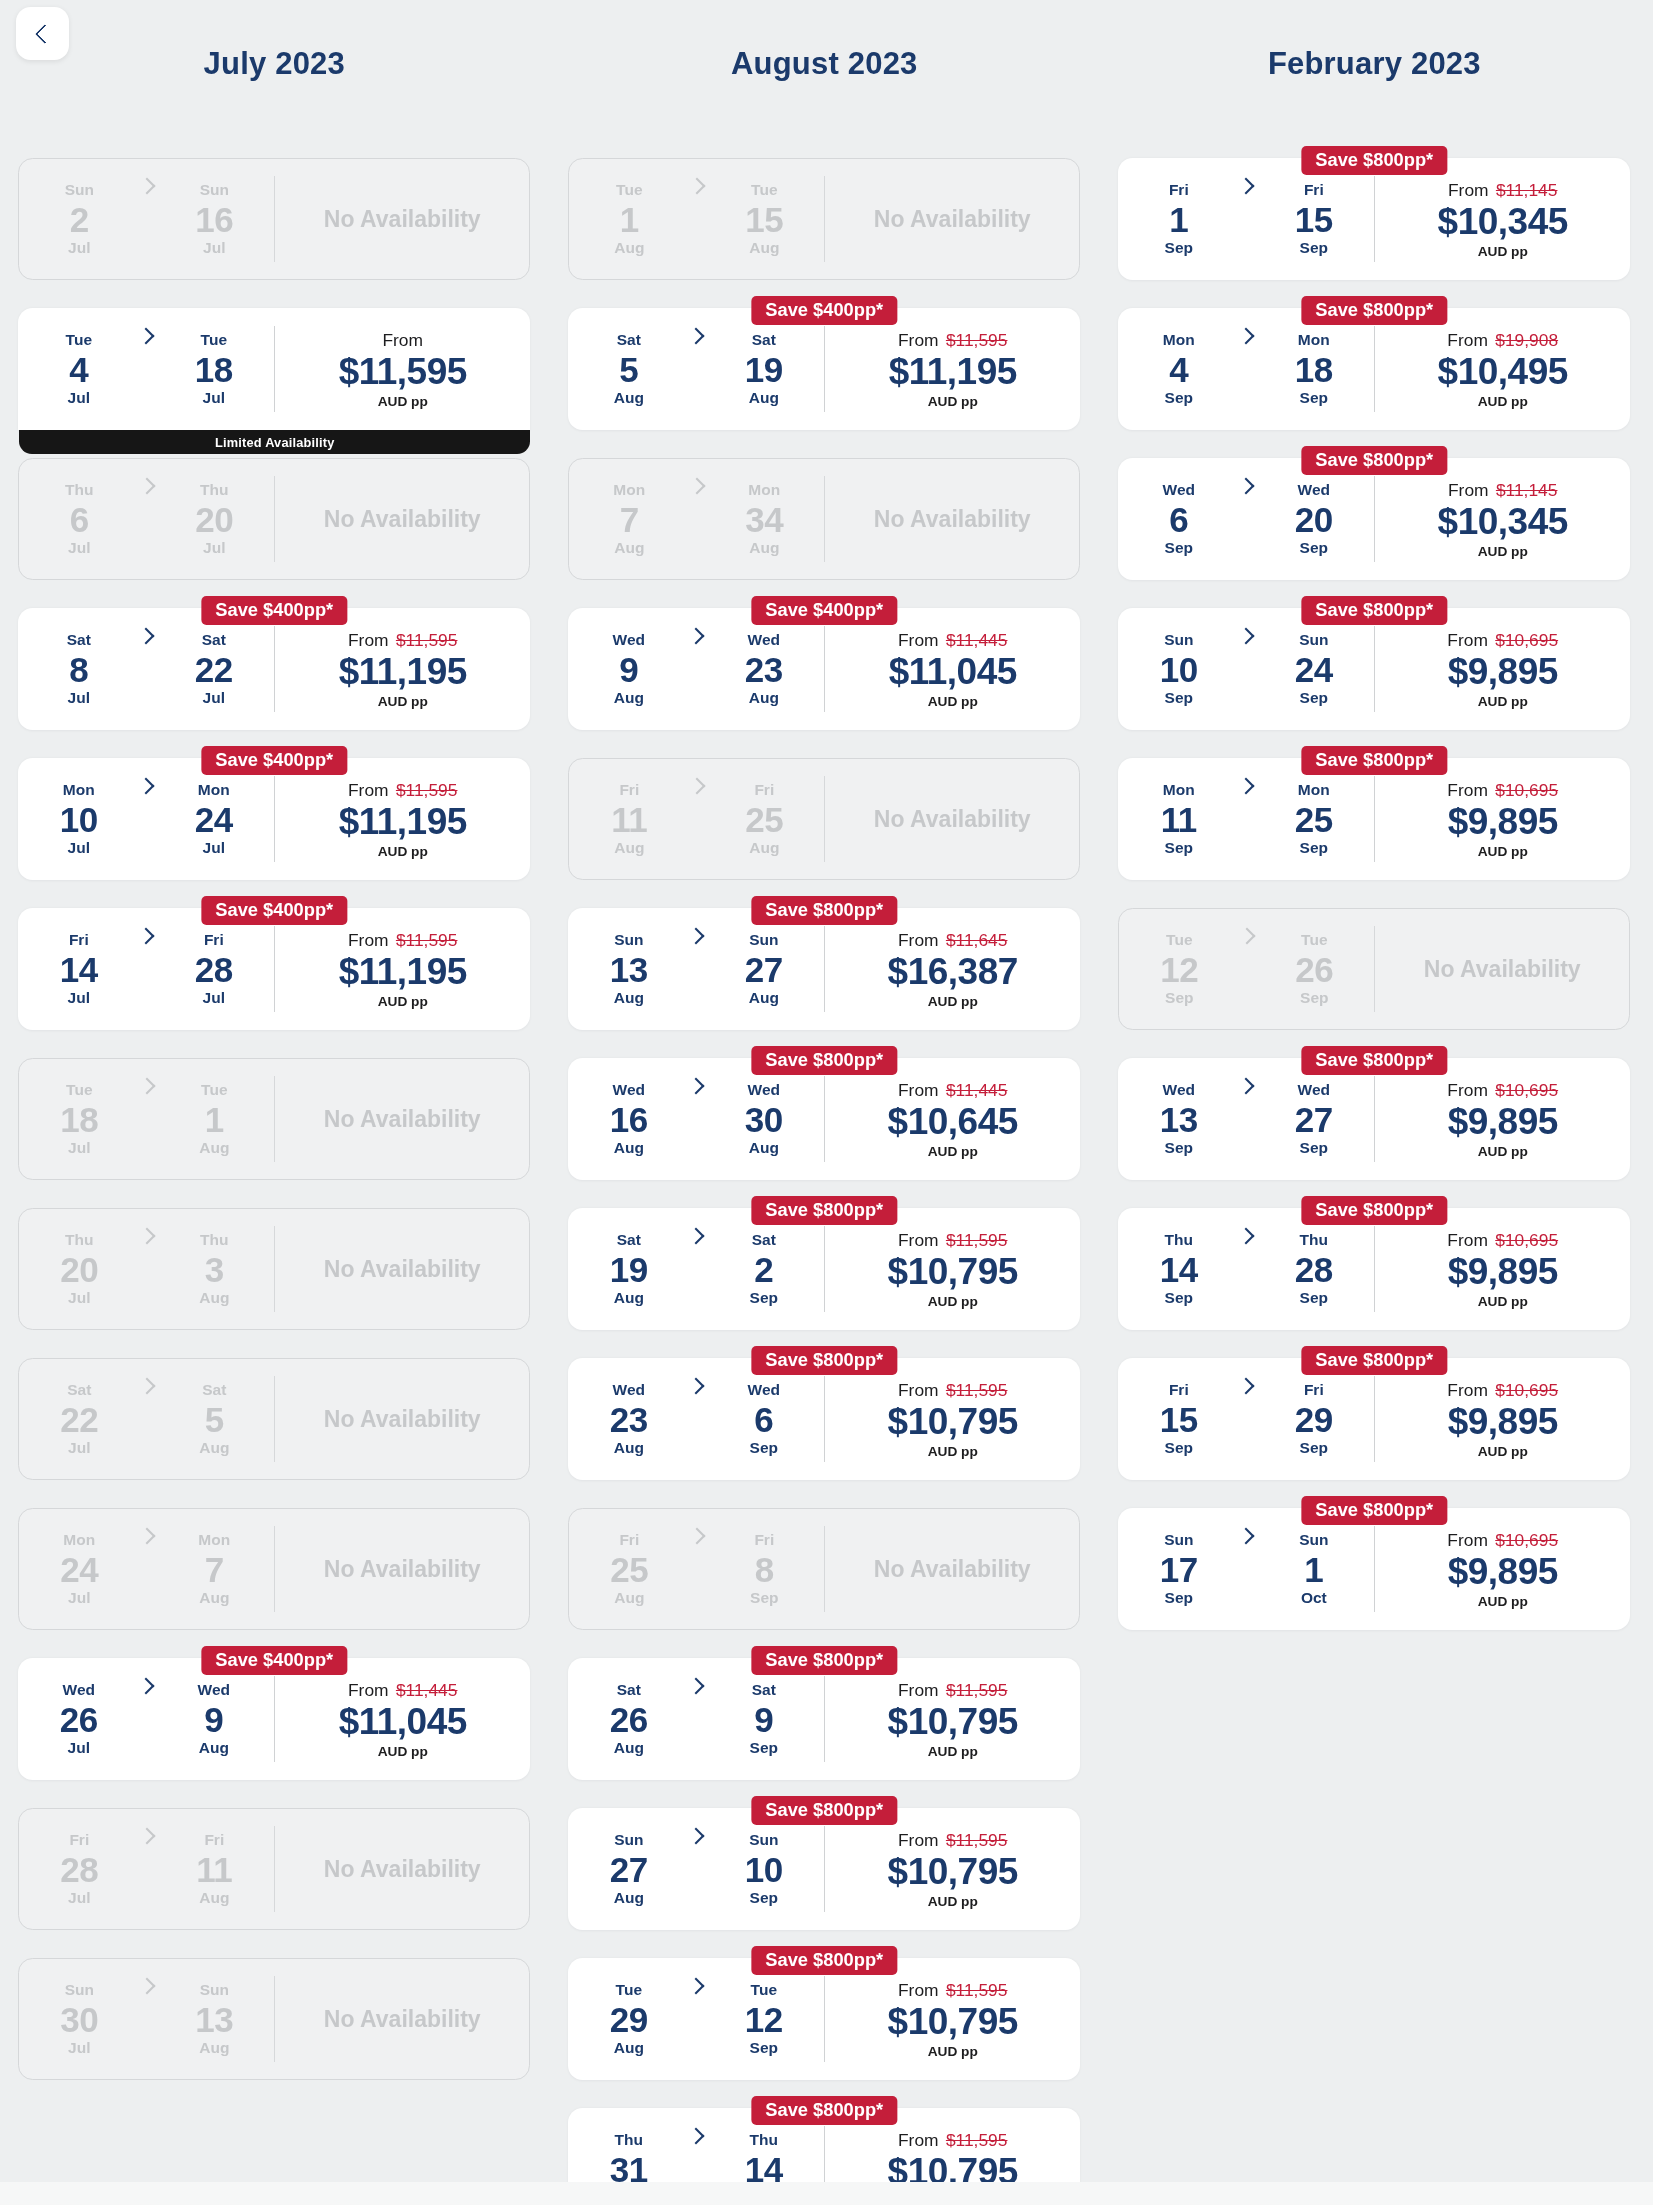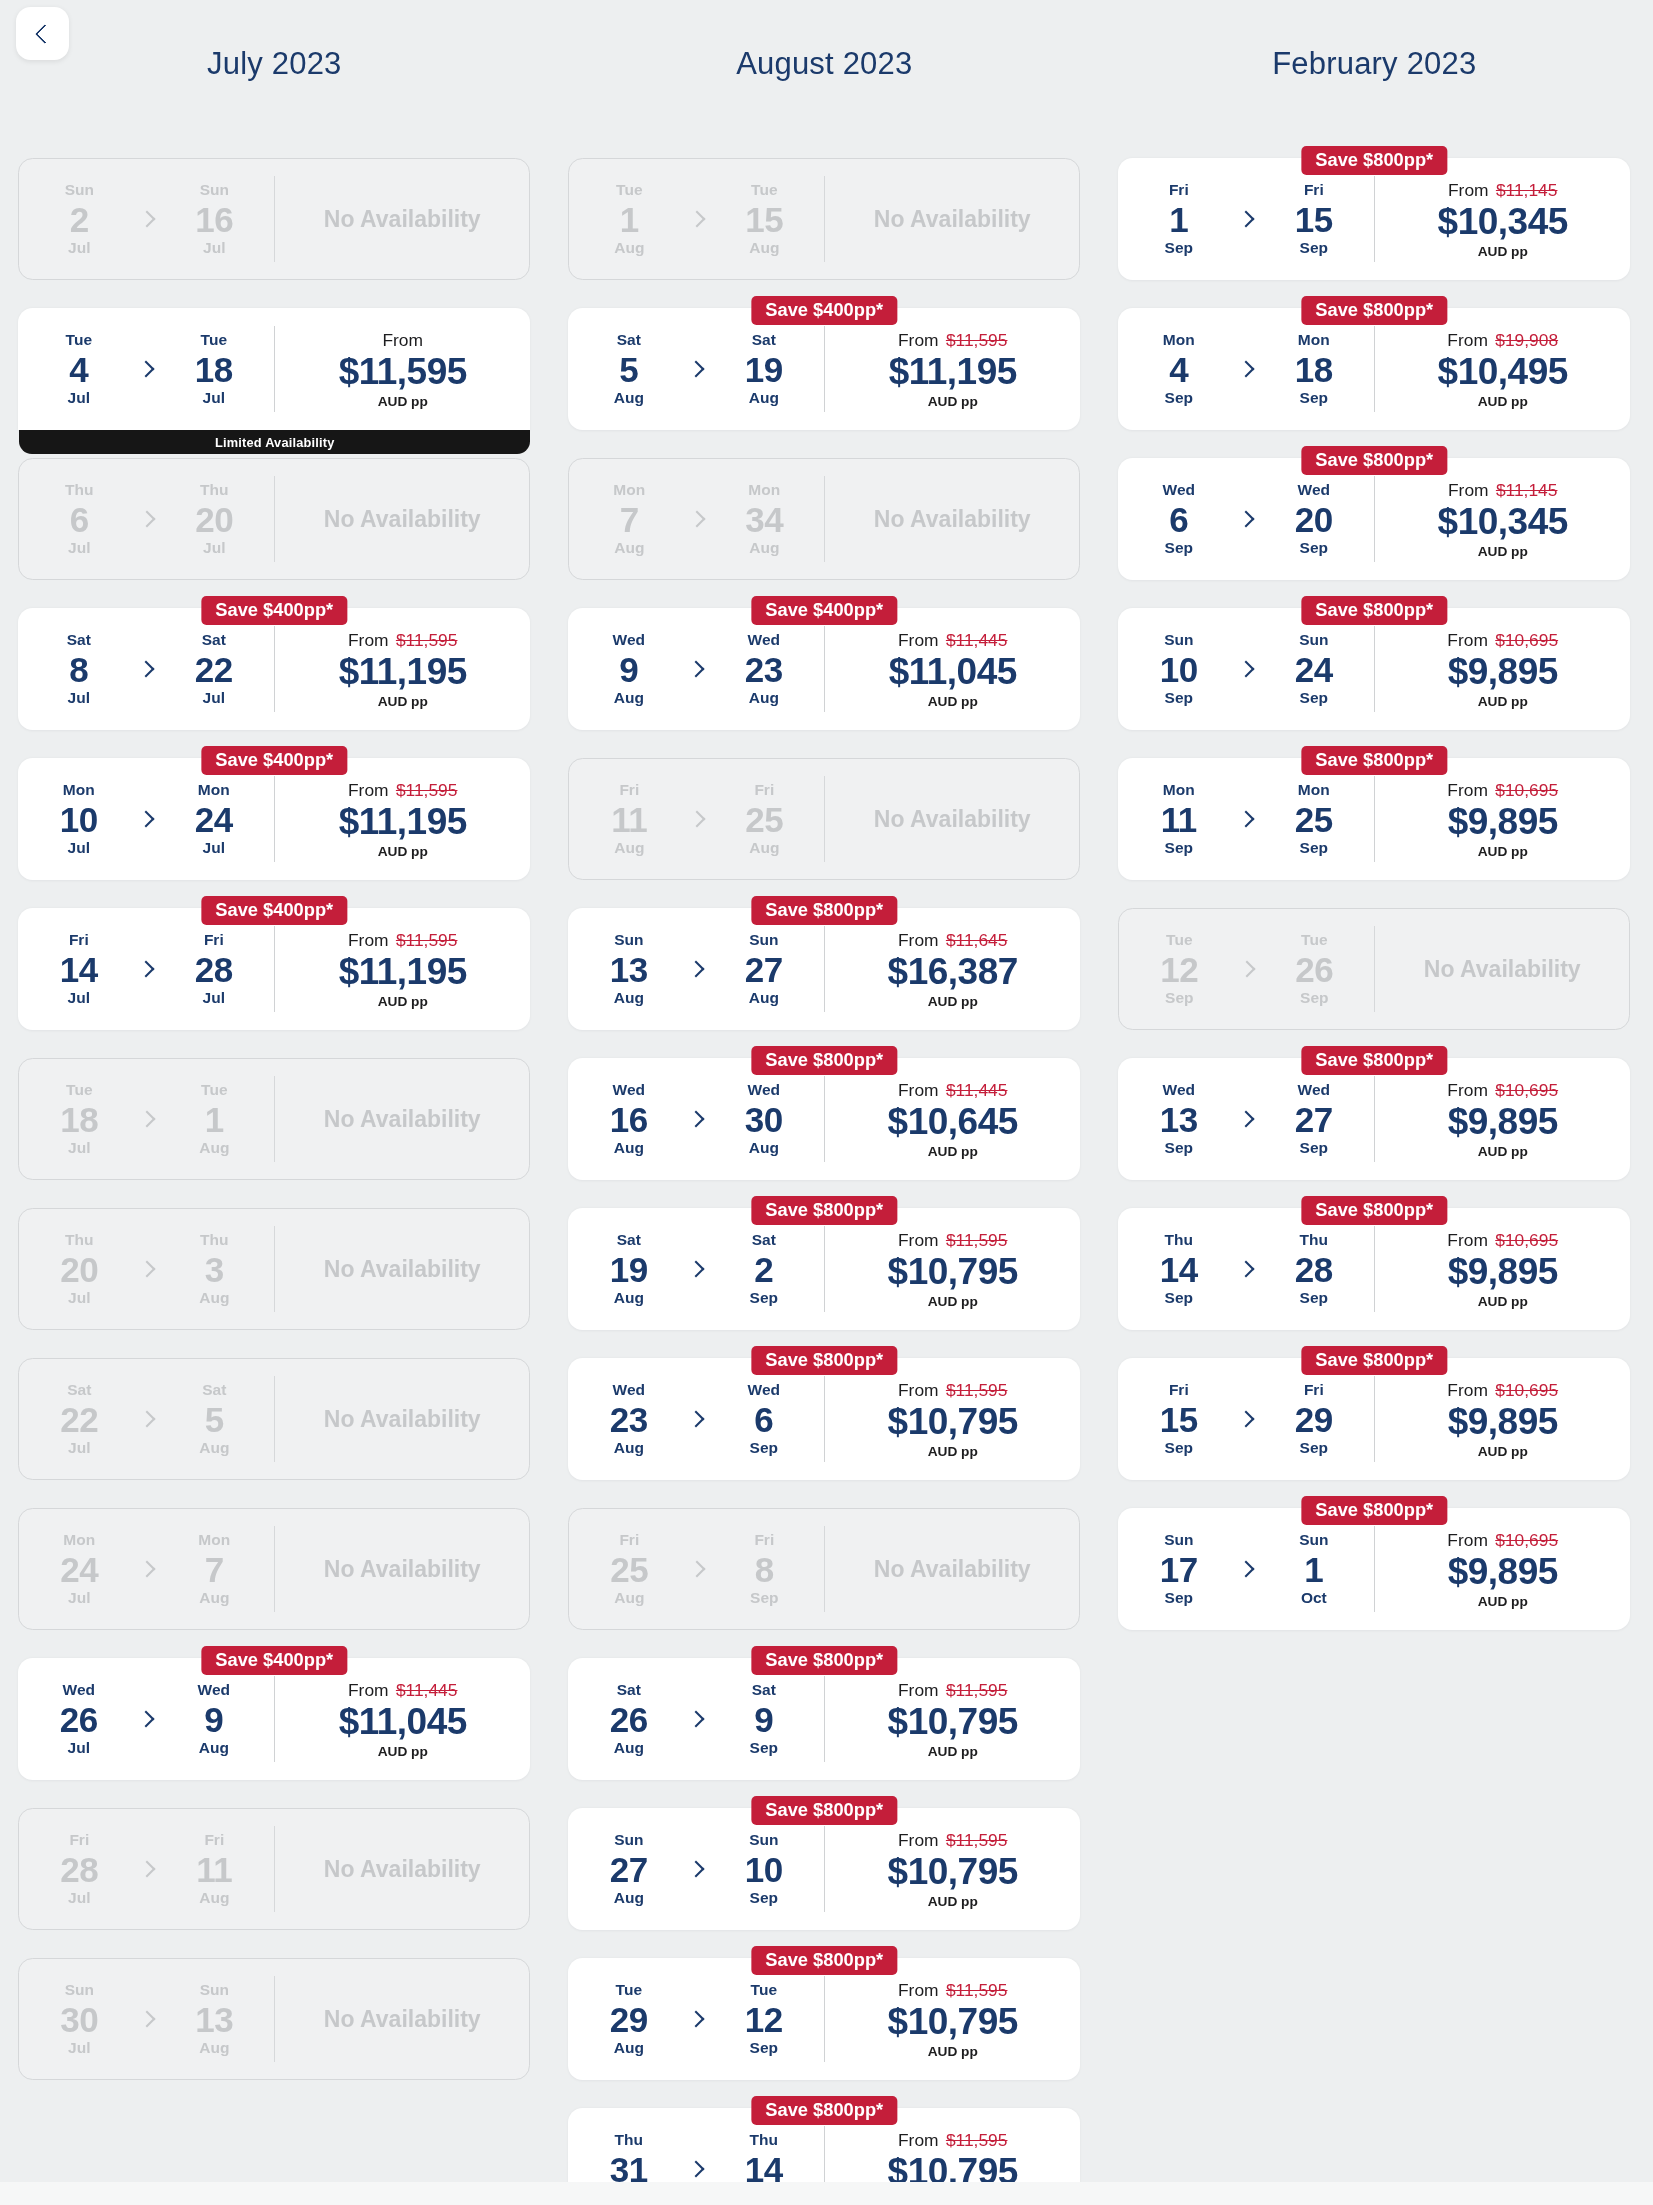--- a/index.html
+++ b/index.html
@@ -28,29 +28,29 @@
   }
   .chev-left{
     width:13.7px;height:13.7px;margin-left:4.6px;
     border-left:2.7px solid var(--navy);border-bottom:2.7px solid var(--navy);
     transform:rotate(45deg);border-radius:0.9px;
   }
   .months{display:flex;gap:38px;padding:0 18.3px;align-items:flex-start;}
   .month{width:512px;flex:0 0 512px;}
   .month-title{
     height:76px;display:flex;align-items:center;justify-content:center;
-    font-size:31px;font-weight:400;color:var(--navy);letter-spacing:0.2px;text-align:right;
+    font-size:31px;font-weight:700;color:var(--navy);letter-spacing:0.2px;text-align:right;
   }
   .slot{height:150px;position:relative;}
   .card{position:absolute;top:31px;left:0;right:0;height:122px;border-radius:14.6px;}
   .card.is-available{background:#ffffff;box-shadow:0 0.9px 2.7px rgba(16,24,40,.05);}
   .card.is-limited{border-radius:14.6px 14.6px 0 0;}
   .card.is-unavailable{background:var(--unavail-bg);border:1.8px solid var(--unavail-border);}
   .card-row{display:flex;align-items:center;height:100%;}
-  .dates{width:50%;display:flex;align-items:center;justify-content:center;gap:22px;}
+  .dates{width:50%;display:flex;align-items:flex-start;justify-content:center;gap:22px;}
   .date{min-width:79px;text-align:center;color:var(--navy);}
   .dow,.mon{font-size:15.5px;font-weight:700;line-height:1.3;}
   .day{font-size:35px;font-weight:700;line-height:1.08;letter-spacing:-0.5px;}
   .chev{
     width:12px;height:12px;flex:0 0 12px;
     border-top:2.3px solid var(--navy);border-right:2.3px solid var(--navy);
     transform:rotate(45deg);
   }
   .divider{width:0.9px;flex:0 0 0.9px;height:86px;background:#d0d2d4;}
   .right{flex:1;display:flex;align-items:center;justify-content:center;padding:0 9.1px;}

